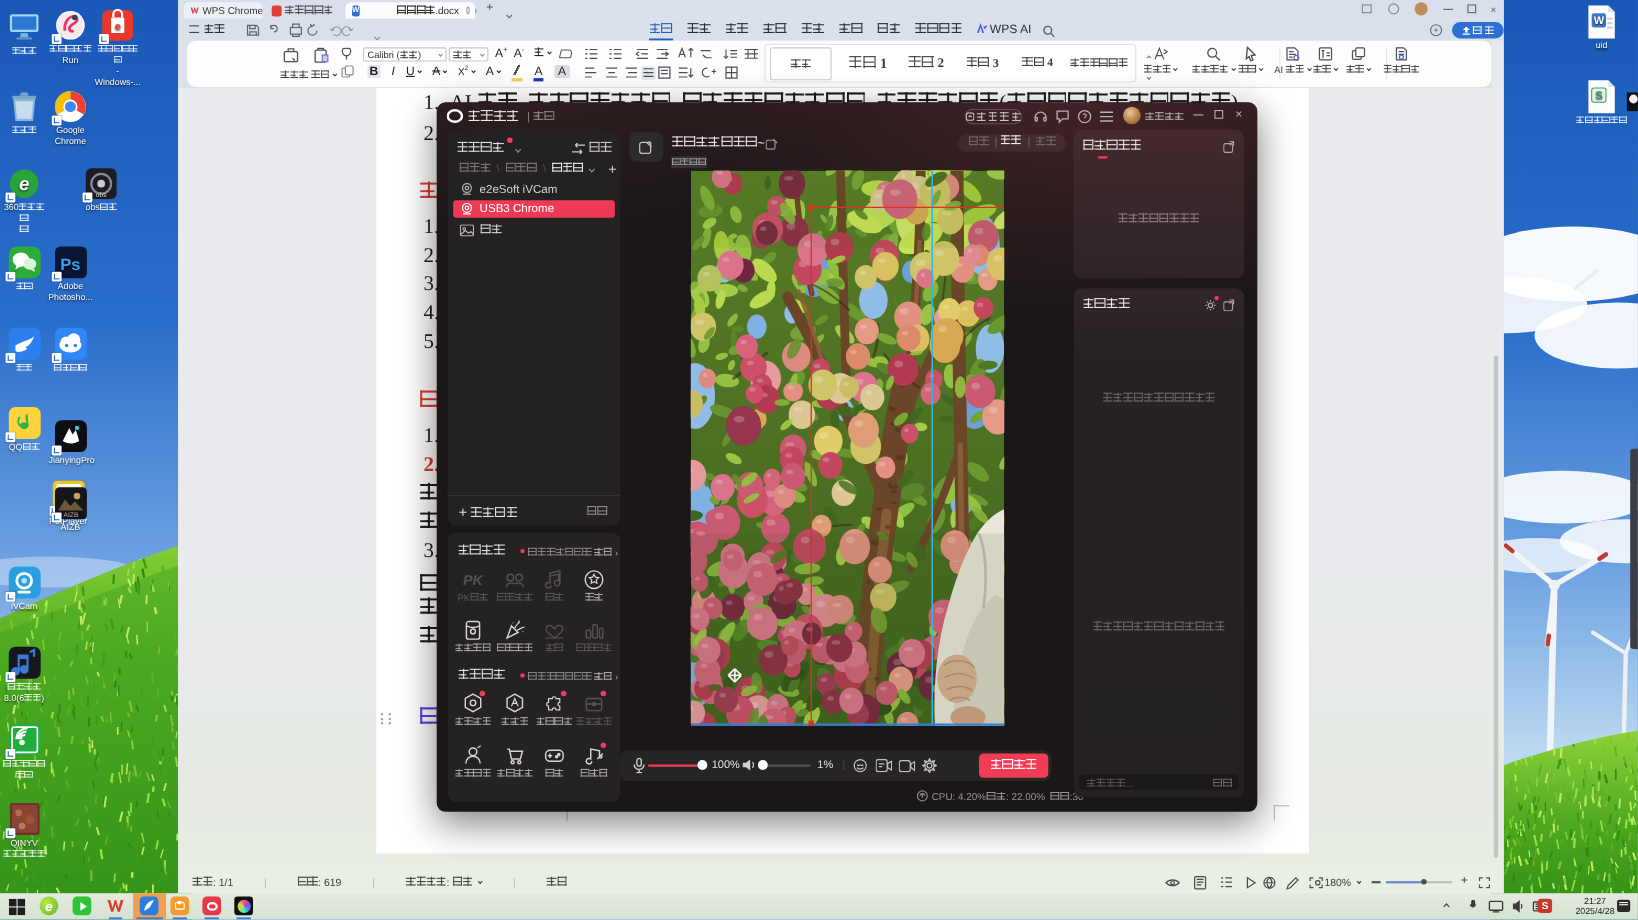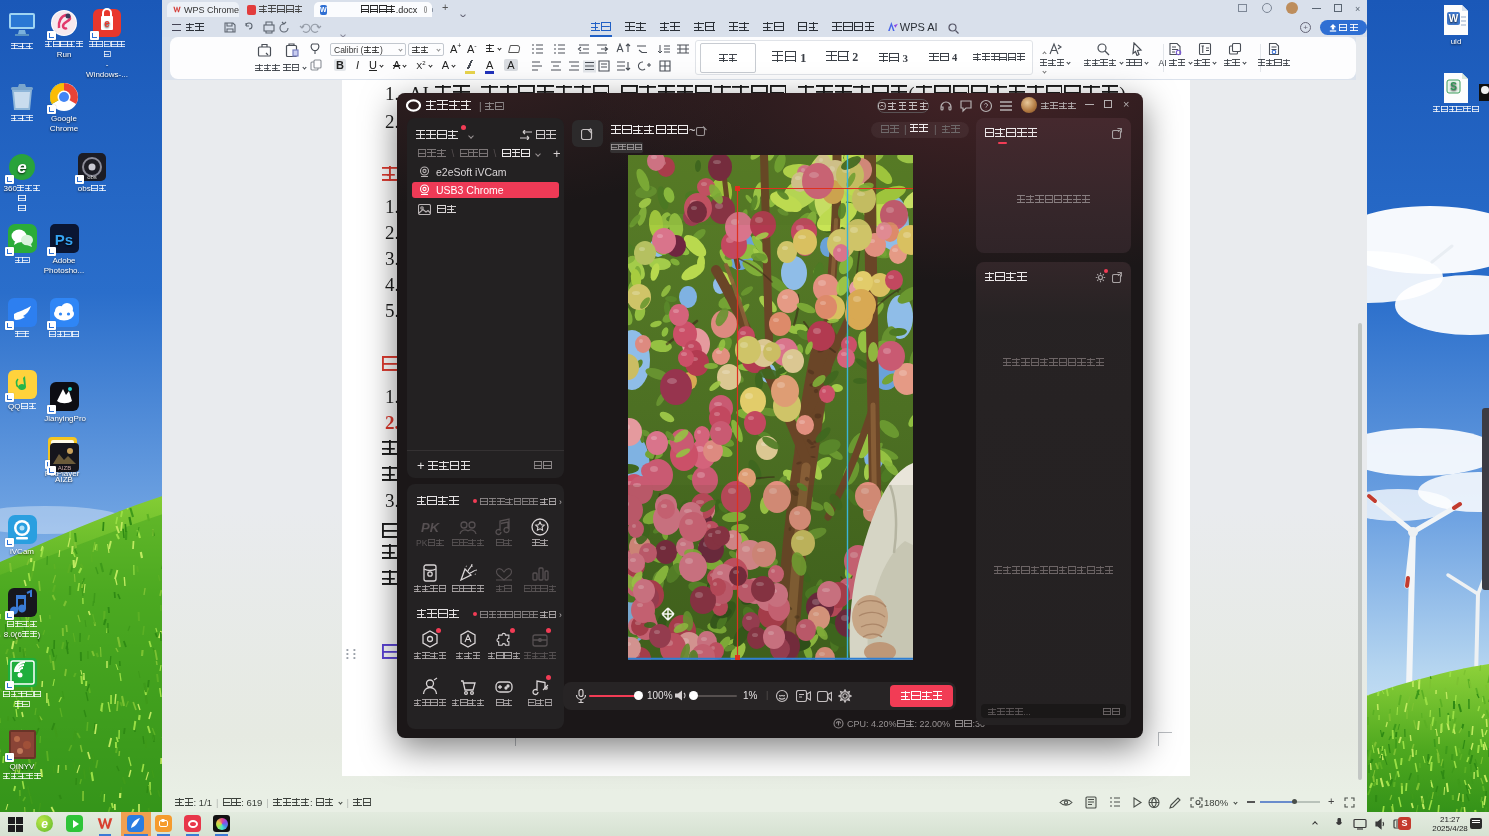--- a/index.html
+++ b/index.html
@@ -1272,21 +1272,21 @@
         <div class="abs" style="left:0px;top:441px;"><b class="z v1"></b></div>
         <div class="abs" style="left:0px;top:462px;"><b class="z v2"></b></div>
         <div class="abs" style="left:0px;top:488px;"><b class="z v2"></b></div>
         <div class="abs" style="left:0px;top:562px;color:#5b43d8;font-weight:bold;"><b class="z v1"></b></div>
       </div>
 
       <div class="abs" style="left:184px;top:568px;width:8px;height:12px;color:#9aa0a8;font-size:8px;line-height:4px;letter-spacing:1px;">•&nbsp;•<br>•&nbsp;•<br>•&nbsp;•</div>
     </div>
 
     <div class="abs" style="left:0;top:793px;width:1205px;height:19px;background:#e9efe5;font-size:9.5px;color:#3a3f3a;">
-      <div class="abs" style="left:13px;top:4px;display:flex;gap:4px;white-space:nowrap;">
+      <div class="abs" style="left:13px;top:4px;display:flex;gap:28px;white-space:nowrap;">
         <span><b class="z v2"></b><b class="z"></b>: 1/1</span>
           <span style="color:#b5bab5;">|</span>
           <span><b class="z v1"></b><b class="z"></b>: 619</span>
           <span style="color:#b5bab5;">|</span>
           <span><b class="z v2"></b><b class="z"></b><b class="z v2"></b><b class="z v2"></b>: <b class="z v1"></b><b class="z v2"></b> <span class="chev" style="width:3px;height:3px;"></span></span>
           <span style="color:#b5bab5;">|</span>
           <span><b class="z v2"></b><b class="z v1"></b></span>
       </div>
       <svg class="abs" style="left:896px;top:3px;" width="300" height="13" viewBox="0 0 300 13" fill="none" stroke="#4a4f4a" stroke-width="1.1">
         <path d="M2,6.5 C5,3 11,3 14,6.5 C11,10 5,10 2,6.5 Z"></path>

